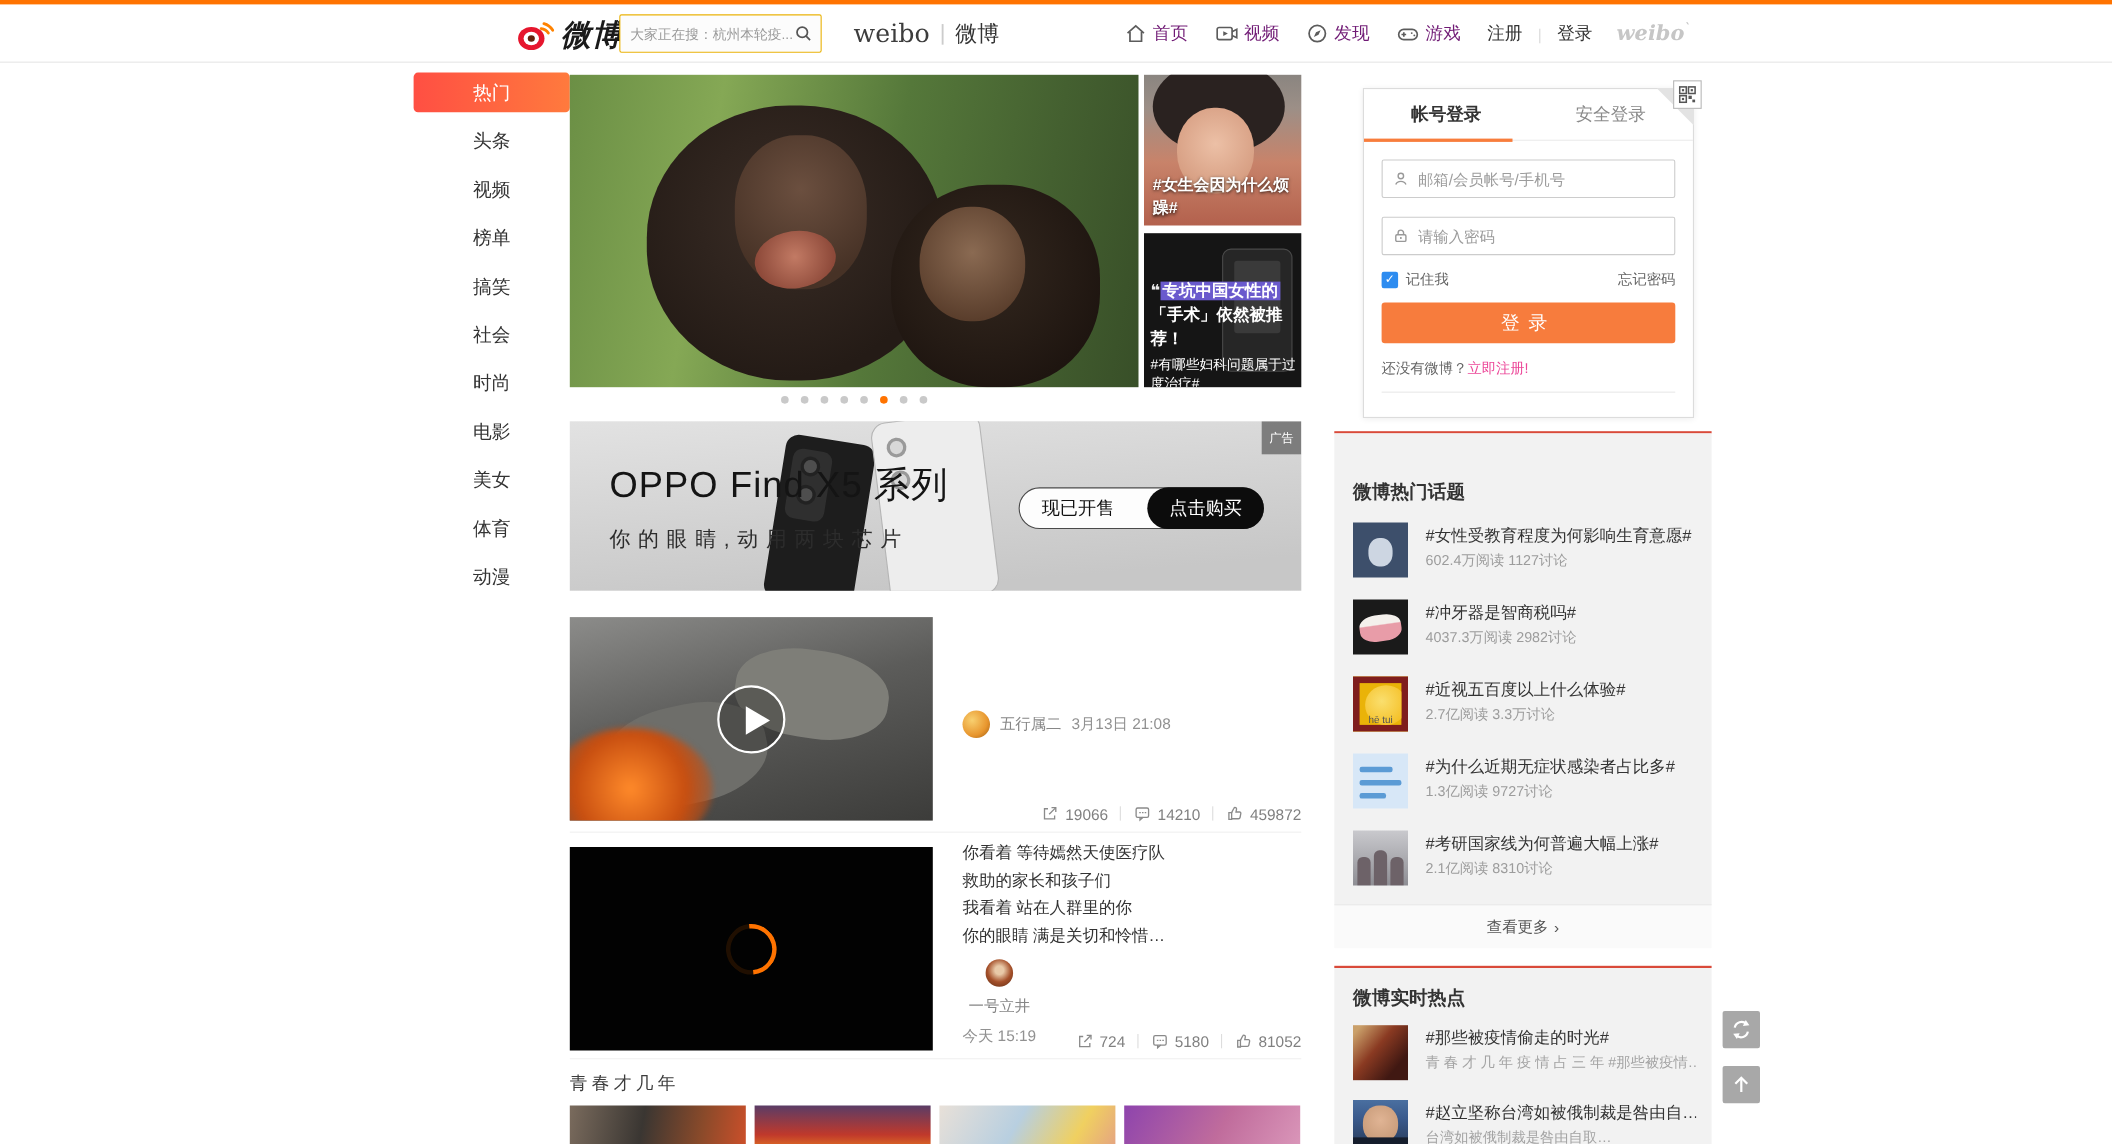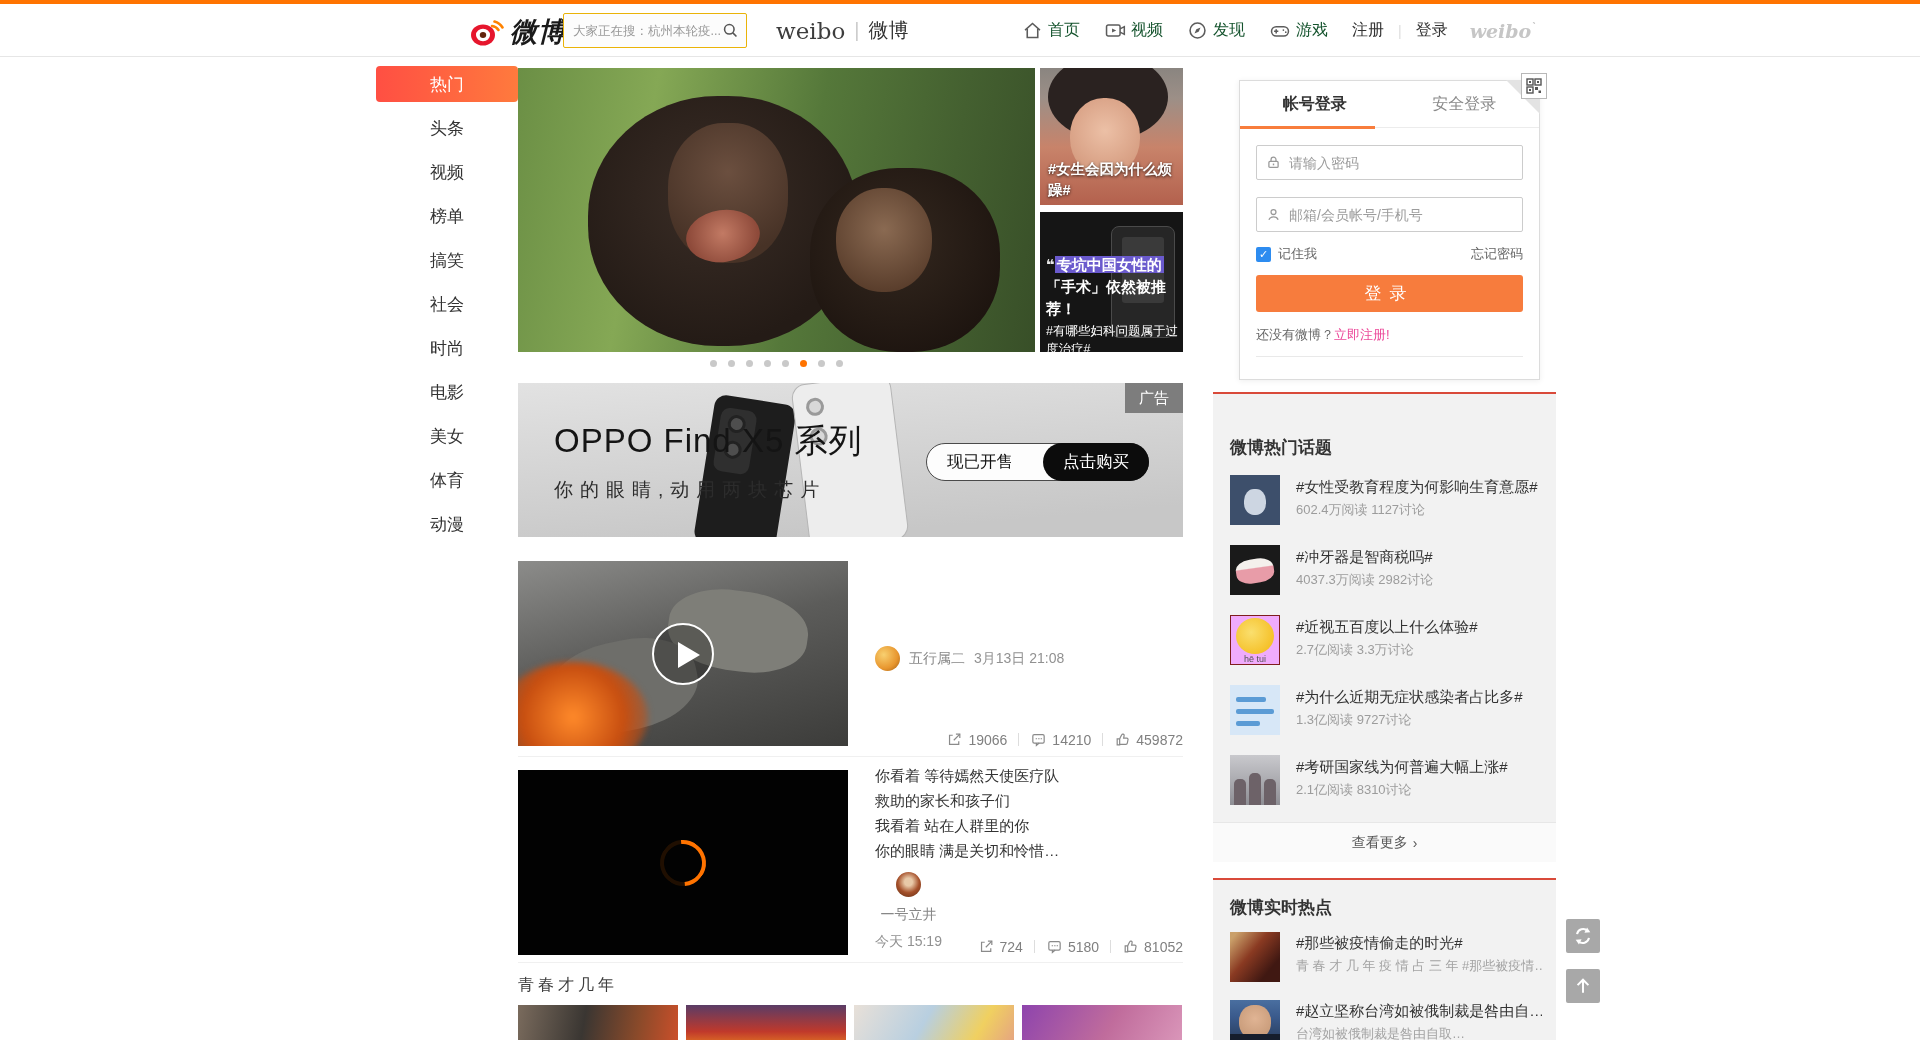--- a/index.html
+++ b/index.html
@@ -14,21 +14,21 @@
   .logo-cn { font-size:27px; font-weight:bold; color:#1a1a1a; font-style:italic; letter-spacing:1px; }
   .searchbox { position:absolute; left:563px; top:9px; width:184px; height:35px; background:#fcfcfc;
     border:1px solid #eab308; border-radius:2px; display:flex; align-items:center; padding:0 6px 0 9px; }
   .searchbox input { flex:1; border:none; outline:none; background:transparent; font-size:12.5px; color:#333; width:130px; }
   .searchbox input::placeholder { color:#999; }
   .brandmid { position:absolute; left:776px; top:13px; display:flex; align-items:center; gap:9px; }
   .brand-en { font-family:"DejaVu Serif","Liberation Serif",serif; font-size:23px; color:#3d3d3d; }
   .brand-div { color:#ccc; font-size:20px; font-weight:300; }
   .brand-cn { font-size:20px; color:#333; }
   .topnav { position:absolute; left:1022px; top:0; height:53px; display:flex; align-items:center; }
-  .navitem { display:flex; align-items:center; gap:5px; font-size:16px; color:#14532d; cursor:pointer; margin-right:24px; }
+  .navitem { display:flex; align-items:center; gap:5px; font-size:16px; color:#701a75; cursor:pointer; margin-right:24px; }
   .navauth { font-size:16px; color:#333; cursor:pointer; }
   .nav-sep { color:#ddd; margin:0 14px; font-size:14px; }
   .corner-logo { font-family:"DejaVu Serif","Liberation Serif",serif; font-style:italic; font-weight:bold;
     font-size:19px; color:#c6c6c6; margin-left:22px; }
   .corner-mark { font-size:11px; vertical-align:super; }
 
   
   .sidenav { position:absolute; left:376px; top:66px; width:142px; }
   .sidenav .item { height:36px; margin-bottom:8px; display:flex; align-items:center; justify-content:center;
     font-size:17px; color:#333; cursor:pointer; border-radius:4px; }
@@ -70,22 +70,22 @@
   .tb-l1 { display:inline; background:#6a5acd; font-size:15px; font-weight:bold; padding:0 2px; }
   .tb-l2 { font-size:15px; font-weight:bold; }
   .tb-l3 { font-size:12.5px; margin-top:2px; }
   .dots { position:absolute; left:518px; top:360px; width:517px; display:flex; justify-content:center; gap:11px; }
   .dot { width:7px; height:7px; border-radius:50%; background:#c9c9c9; cursor:pointer; }
   .dot.active { background:#ff7300; }
 
   
   .ad { position:absolute; left:518px; top:383px; width:665px; height:154px; overflow:hidden; cursor:pointer;
     background:linear-gradient(175deg,#e2e2e2,#c7c7c7 85%); }
-  .ad-tag { position:absolute; right:0; top:0; width:58px; height:30px; background:rgba(105,105,105,.82);
-    color:#fff; font-size:15px; display:flex; align-items:center; justify-content:center; }
+  .ad-tag { position:absolute; right:0; top:0; width:36px; height:30px; background:rgba(105,105,105,.82);
+    color:#fff; font-size:11px; display:flex; align-items:center; justify-content:center; }
   .ad-title { position:absolute; left:36px; top:36px; font-size:33px; color:#141414; font-weight:500; letter-spacing:1px; }
   .ad-sub { position:absolute; left:36px; top:94px; font-size:19px; color:#2c2c2c; letter-spacing:7px; }
   .ad-pill { position:absolute; right:34px; top:60px; height:38px; display:flex; align-items:center;
     border:1px solid #4a4a4a; border-radius:19px; background:#fdfdfd; }
   .ad-pill-left { padding:0 31px 0 20px; font-size:16.5px; color:#111; }
   .ad-pill-right { height:38px; margin:-1px; padding:0 20px; background:#0c0c0c; color:#fff; font-size:16.5px;
     border-radius:19px; display:flex; align-items:center; cursor:pointer; }
   .phone-dark { position:absolute; left:186px; top:16px; width:82px; height:150px; background:#1d1d1d;
     border-radius:12px; transform:rotate(9deg); }
   .phone-dark .mod { position:absolute; left:8px; top:12px; width:36px; height:64px; background:#2f2f2f; border-radius:9px; }
@@ -175,21 +175,21 @@
   .sect-rt { top:880px; height:160px; }
   .sect-title { position:absolute; left:17px; font-size:17px; font-weight:bold; color:#333; }
   .topic-row { position:absolute; left:17px; width:310px; height:58px; cursor:pointer; }
   .topic-thumb { position:absolute; left:0; top:0; width:50px; height:50px; overflow:hidden; }
   .tt1 { background:#3d4f6b; } 
   .tt1 .bunny { position:absolute; left:14px; top:14px; width:22px; height:26px; border-radius:45%;
     background:#cdd6e2; }
   .tt2 { background:#1a1a1a; }
   .tt2 .teeth { position:absolute; left:6px; top:14px; width:38px; height:24px; border-radius:40%;
     background:linear-gradient(180deg,#f4f0ec 35%,#e89ca8 40%); transform:rotate(-8deg); }
-  .tt3 { background:#f0abfc; border:1px solid #7f1d1d; }
+  .tt3 { background:#eab308; border:6px solid #7f1d1d; }
   .tt3 .face { position:absolute; left:5px; top:2px; width:38px; height:36px; border-radius:50%;
     background:radial-gradient(circle at 40% 40%,#fadf6e,#f5c027 75%); }
   .tt3 .lbl { position:absolute; left:0; bottom:0; width:100%; text-align:center; font-size:9px; color:#555; }
   .tt4 { background:#d7e7f7; }
   .tt4 .bar { position:absolute; left:6px; height:5px; border-radius:2px; background:#5b9bd5; }
   .tt5 { background:linear-gradient(180deg,#c9c9cd,#8e8e94); }
   .tt5 .p { position:absolute; bottom:0; width:12px; height:26px; border-radius:5px 5px 0 0; background:#6d6268; }
   .topic-title { position:absolute; left:66px; top:3px; font-size:15px; color:#333; width:244px; white-space:nowrap;
     overflow:hidden; }
   .topic-stats { position:absolute; left:66px; top:26px; font-size:13px; color:#9c9c9c; }
@@ -484,35 +484,35 @@
     </div>
     <div class="tabs">
       <span class="tab tab-active">帐号登录</span>
       <span class="tab tab-idle">安全登录</span>
       <span class="tab-underline"></span>
     </div>
     <div class="lg-inner">
       <div class="lg-input">
         <span>
           <svg width="17" height="17" viewBox="0 0 24 24" fill="none" stroke="#999" stroke-width="1.8">
+            <circle cx="12" cy="8.5" r="3.5"></circle>
+              <path d="M5.5 19.5 a6.8 5.8 0 0 1 13 0"></path>
+          </svg>
+        </span>
+        <input type="text" placeholder="邮箱/会员帐号/手机号" style="">
+      </div>
+      <div class="lg-input">
+        <span>
+          <svg width="17" height="17" viewBox="0 0 24 24" fill="none" stroke="#999" stroke-width="1.8">
             <rect x="5.5" y="10.5" width="13" height="8.5" rx="1.5"></rect>
             <path d="M8.5 10.5 V8 a3.5 3.5 0 0 1 7 0 v2.5"></path>
             <path d="M12 13.5 v2.5" stroke-width="2"></path>
           </svg>
         </span>
         <input type="password" placeholder="请输入密码" style="">
-      </div>
-      <div class="lg-input">
-        <span>
-          <svg width="17" height="17" viewBox="0 0 24 24" fill="none" stroke="#999" stroke-width="1.8">
-            <circle cx="12" cy="8.5" r="3.5"></circle>
-              <path d="M5.5 19.5 a6.8 5.8 0 0 1 13 0"></path>
-          </svg>
-        </span>
-        <input type="text" placeholder="邮箱/会员帐号/手机号" style="">
       </div>
       <div class="lg-row">
         <span class="cbx">✓</span>
         <span>记住我</span>
         <span class="forgot">忘记密码</span>
       </div>
       <button class="lg-btn">登录</button>
       <div class="lg-reg"><span>还没有微博？</span><span class="orange">立即注册!</span></div>
       <div class="lg-div"></div>
     </div>

